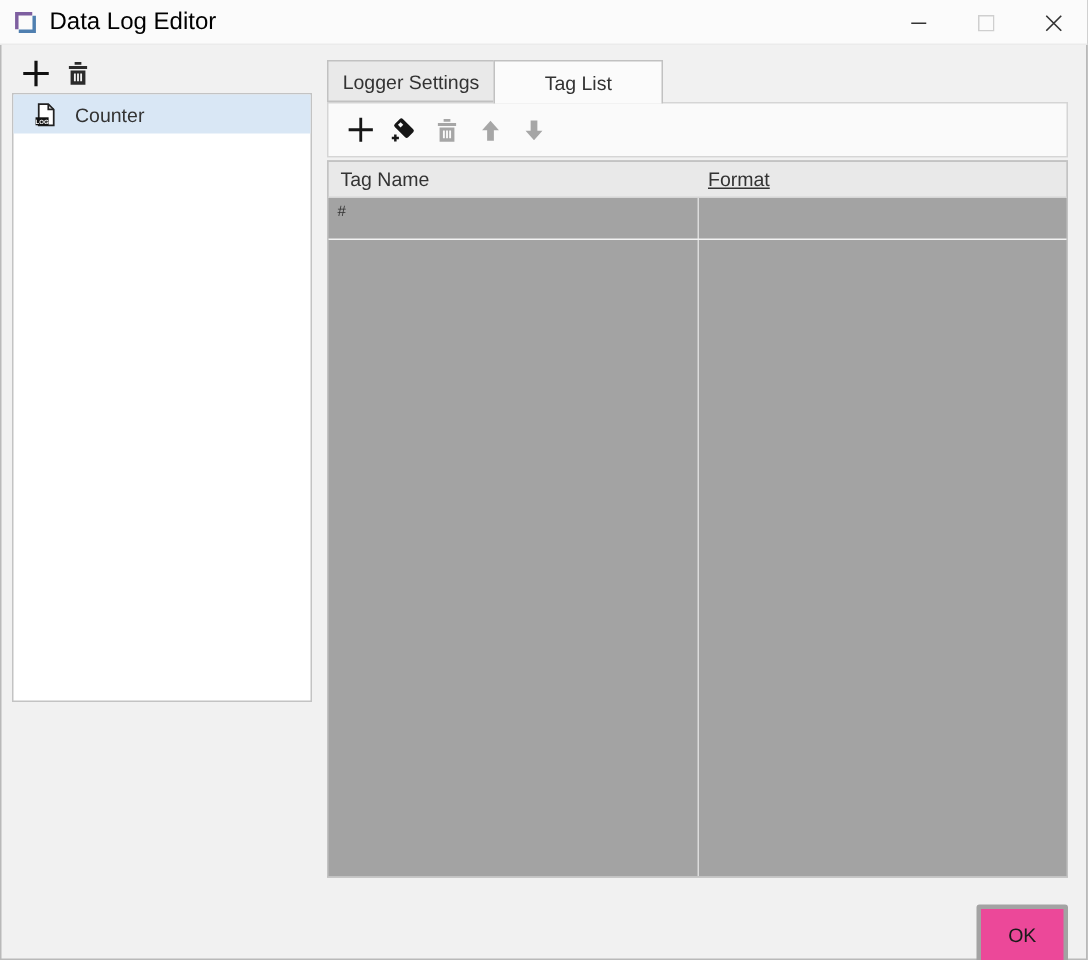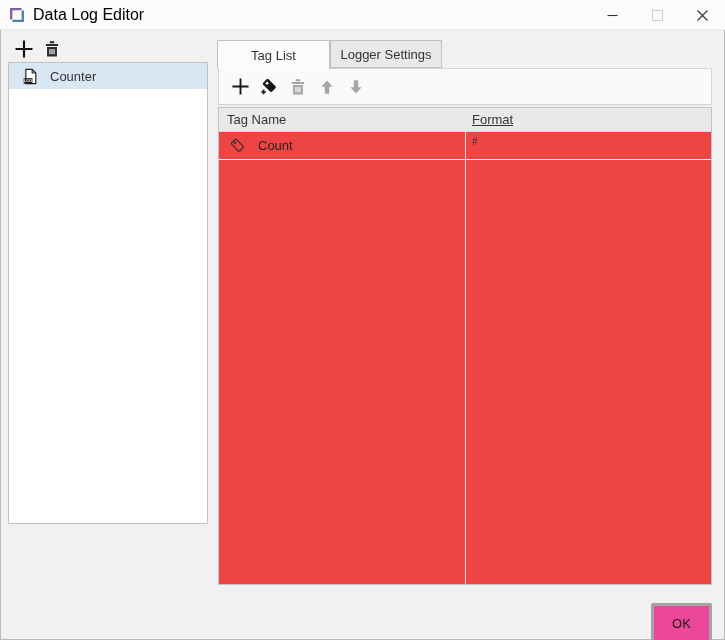--- a/index.html
+++ b/index.html
@@ -27,21 +27,21 @@
   }
   .win-btn.min { left:590px; } .win-btn.max { left:635px; } .win-btn.close { left:680px; }
   
   .tool-btn {
     position:absolute; width:28px; height:28px; border:none; background:transparent;
     display:flex; align-items:center; justify-content:center;
   }
   .left-add { left:10px; top:35px; color:#111; }
   .left-del { left:38px; top:35px; color:#2b2b2b; }
   .logger-list {
-    position:absolute; left:8px; top:62px; width:200px; height:462px;
+    position:absolute; left:8px; top:62px; width:200px; height:406px;
     background:#ffffff; border:1px solid #c3c3c3;
   }
   .logger-item {
     height:26px; display:flex; align-items:center;
     background:#d9e7f5; padding-left:13px; gap:11px;
   }
   .logger-item .label { font-size:13px; color:#333; }
   
   .tabbar { position:absolute; left:218px; top:40px; height:28px; display:flex; z-index:3; }
   .tab {
@@ -55,21 +55,21 @@
     position:absolute; left:218px; top:68px; width:494px; height:37px;
     background:#fafafa; border:1px solid #d5d5d5;
     display:flex; align-items:center; padding-left:9px; gap:5px; z-index:2;
   }
   .tag-toolbar .tool-btn { position:static; width:24px; height:24px; }
   .ic-on  { color:#161616; }
   .ic-off { color:#a6a6a6; }
   
   .tag-table {
     position:absolute; left:218px; top:107px; width:494px; height:478px;
-    background:#ef4444; border:1px solid #c3c3c3;
+    background:#a3a3a3; border:1px solid #c3c3c3;
   }
   .col-divider {
     position:absolute; left:246px; top:0; bottom:0; width:1px; background:#dcdcdc;
   }
   .table-header {
     position:relative; height:24px; background:#e9e9e9;
     border-bottom:1px solid #d6d6d6; display:flex; align-items:center;
   }
   .th { font-size:13px; color:#333; }
   .th.c1 { width:247px; padding-left:8px; }
@@ -147,22 +147,22 @@
         <path d="M9.6 1.3 v3.4 h3.4" fill="none" stroke="#222" stroke-width="1.1"></path>
         <rect x="1.6" y="9.6" width="8.2" height="5" fill="#111"></rect>
         <text x="5.7" y="13.5" font-size="3.8" font-weight="bold" fill="#fff" text-anchor="middle">LOG</text>
       </svg>
     </span>
     <span class="label">Counter</span>
   </div>
 </div>
 
 <div class="tabbar">
+  <div class="tab inactive">Logger Settings</div>
   <div class="tab active">Tag List</div>
-  <div class="tab inactive">Logger Settings</div>
 </div>
 
 <div class="tag-toolbar">
   <button class="tool-btn ic-on">
     <span>
       <svg width="19" height="19" viewBox="0 0 16 16">
           <path d="M8 1.2 V14.8 M1.2 8 H14.8" stroke="currentColor" stroke-width="1.6"></path>
         </svg>
     </span>
   </button>
@@ -201,28 +201,17 @@
   </button>
 </div>
 
 <div class="tag-table">
   <div class="col-divider"></div>
   <div class="table-header">
     <span class="th c1">Tag Name</span>
     <span class="th c2">Format</span>
   </div>
   <div class="table-row">
-    <div class="cell-name">
-      <span>
-        <svg width="17" height="17" viewBox="0 0 16 16">
-          <g transform="rotate(-45 8 8)">
-            <rect x="4.9" y="2.3" width="6.4" height="10.8" rx="1.2" fill="none" stroke="#333" stroke-width="1.1"></rect>
-            <circle cx="8.1" cy="4.4" r="1" fill="none" stroke="#333" stroke-width="0.9"></circle>
-          </g>
-        </svg>
-      </span>
-      <span class="label">Count</span>
-    </div>
     <div class="cell-format">#</div>
   </div>
 </div>
 
 <button class="ok-btn">OK</button>
 
 </body></html>

